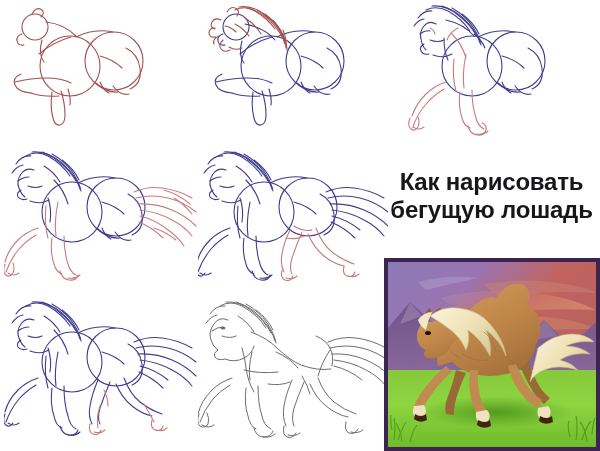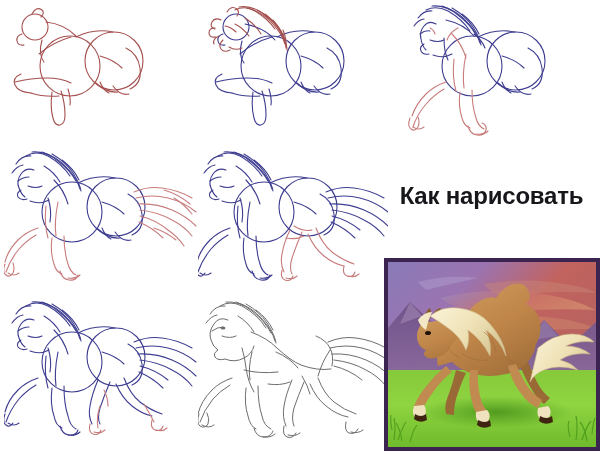--- a/index.html
+++ b/index.html
@@ -259,20 +259,21 @@
         <path d="M146 120 q-2 8 3 10 q6 2 8 -4"></path>
         <path d="M150 130 q7 2 11 -2"></path>
         <path d="M96 80 q10 6 18 4"></path>
         <path d="M88 92 q10 2 18 -2"></path>
       </g>
     </svg>
   </div>
 
   <div id="title-block">
     <div class="title-line">Как нарисовать</div>
+    <div class="title-line">бегущую лошадь</div>
   </div>
 
   <div class="step" style="left:4px;top:292px;">
     <svg width="195" height="158" viewBox="0 0 195 158" fill="none" stroke-width="1.1" stroke-linecap="round" stroke-linejoin="round">
       <g stroke="#3e3d90">
         <path d="M30 28 q-8 -3 -13 4 q-5 7 -2 14 q2 6 6 9"></path>
         <path d="M17 48 q-5 3 -3 7 q3 4 9 2"></path>
         <path d="M26 59 q10 4 19 -1"></path>
         <path d="M24 44 q8 3 14 0"></path>
         <path d="M12 22 q6 -9 15 -8"></path>

